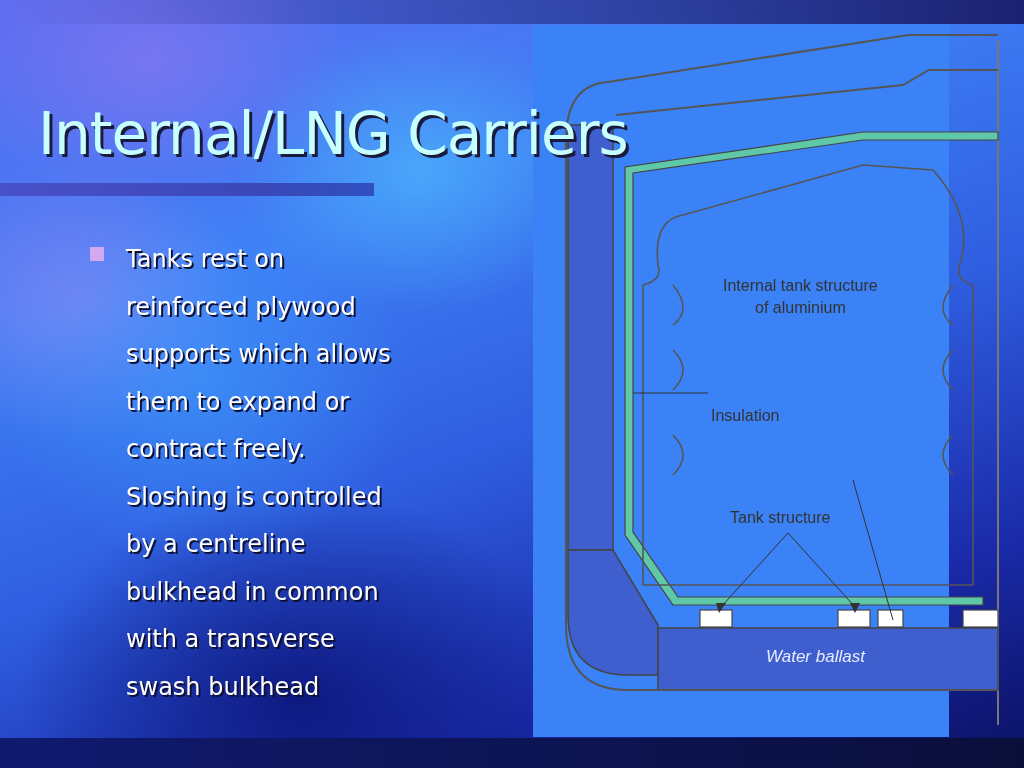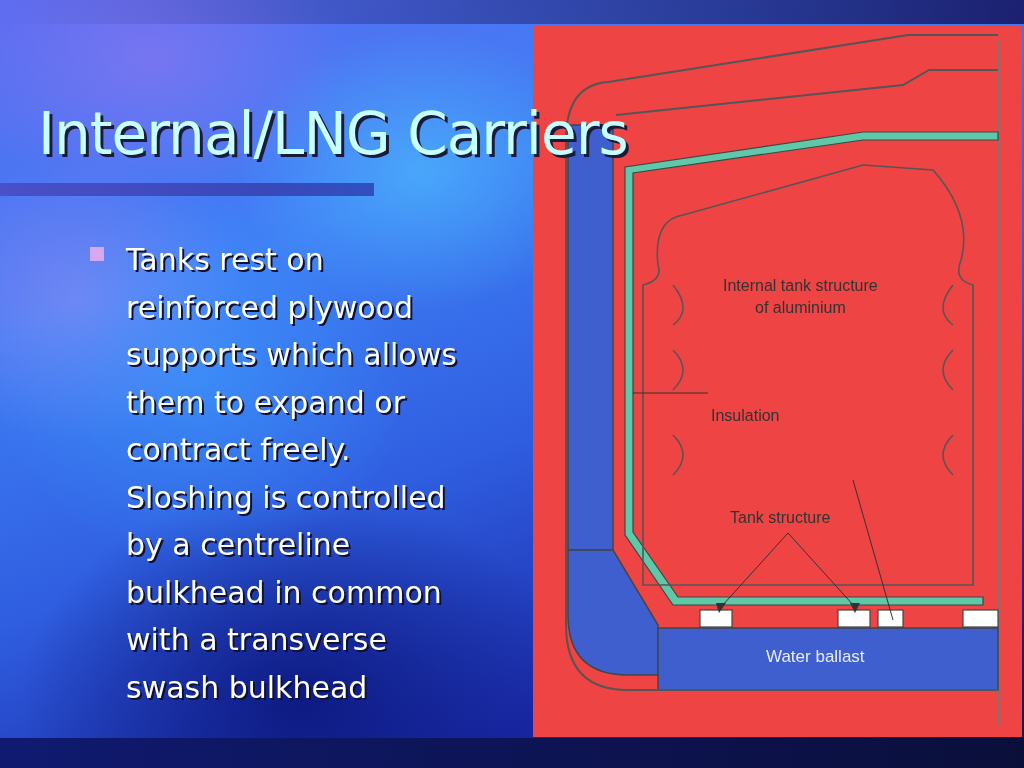--- a/index.html
+++ b/index.html
@@ -16,22 +16,22 @@
   }
   .top-strip {
     position:absolute; left:0; top:0; width:1024px; height:24px;
     background: linear-gradient(90deg, rgba(90,90,230,0.0), rgba(20,10,80,0.8));
   }
   .bottom-strip {
     position:absolute; left:0; top:738px; width:1024px; height:30px;
     background: linear-gradient(90deg, #101a70, #0a0f3a);
   }
   .figure {
-    position:absolute; left:533px; top:25px; width:489px; height:712px;
-    background:#ef4444;
+    position:absolute; left:533px; top:25px; width:416px; height:712px;
+    background:#3b82f6;
   }
   .figure svg { position:absolute; left:0; top:0; }
   .title {
     position:absolute; left:38px; top:100px; margin:0;
     font-size:58px; font-weight:normal; letter-spacing:-1px;
     color:#c8ffff;
     text-shadow: 3px 3px 0 #1a1a3a;
     white-space:nowrap; z-index:5;
   }
   .title-rule {
@@ -40,21 +40,21 @@
   }
   .bullet-wrap {
     position:absolute; left:88px; top:236px; width:440px;
   }
   .bullet-square {
     position:absolute; left:2px; top:11px; width:14px; height:14px;
     background:#d6a8f0;
   }
   .bullet-text {
     margin:0 0 0 38px;
-    font-size:30px; line-height:47.5px; color:#ffffff;
+    font-size:24px; line-height:47.5px; color:#ffffff;
     text-shadow: 2px 2px 0 #101030;
     white-space:pre-line;
   }
   .label {
     position:absolute; font-family:"Liberation Sans", sans-serif;
     font-size:16px; color:#333; line-height:22px; text-align:center; white-space:nowrap;
   }
   .label-white { color:#e8ecff; font-size:17px; }
 </style>
 </head>
@@ -100,21 +100,21 @@
     <line x1="255" y1="508" x2="322" y2="582" stroke="#333" stroke-width="1"></line>
     <line x1="320" y1="455" x2="360" y2="595" stroke="#333" stroke-width="1"></line>
     <line x1="100" y1="368" x2="175" y2="368" stroke="#333" stroke-width="1"></line>
     <polygon points="183,578 193,578 186,588" fill="#333"></polygon>
     <polygon points="317,578 327,578 322,588" fill="#333"></polygon>
   </svg>
   <div class="label" style="left:190px; top:250px; white-space:pre-line;">Internal tank structure
 of aluminium</div>
   <div class="label" style="left:178px; top:372px;margin-top:8px;">Insulation</div>
   <div class="label" style="left:197px; top:482px;">Tank structure</div>
-  <div class="label label-white" style="left:233px; top:621px;">Water ballast</div>
+  <div class="label label-white" style="left:233px; top:621px;font-style:italic;">Water ballast</div>
 </div>
 
 <h1 class="title">Internal/LNG Carriers</h1>
 <div class="title-rule"></div>
 
 <div class="bullet-wrap">
   <div class="bullet-square"></div>
   <p class="bullet-text">Tanks rest on
 reinforced plywood
 supports which allows

